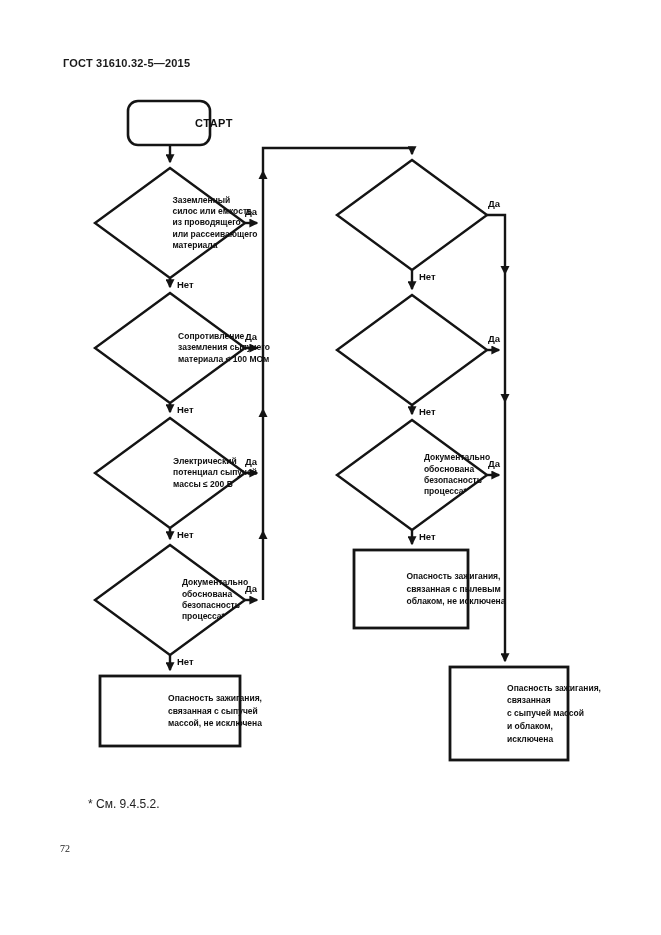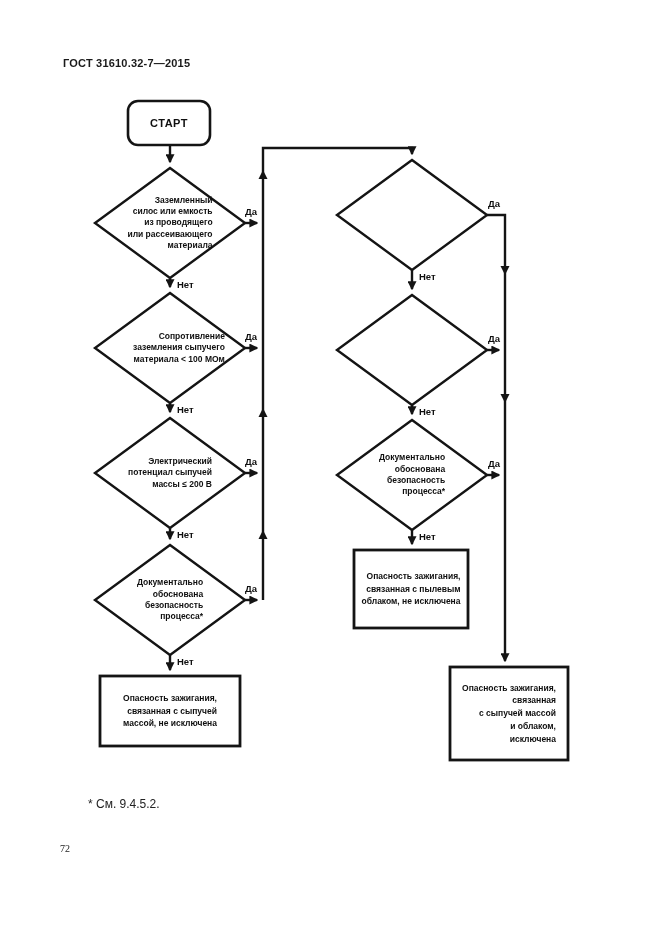--- a/index.html
+++ b/index.html
@@ -13,22 +13,22 @@
     overflow: hidden;
   }
   #flow-svg { position: absolute; left: 0; top: 0; }
   .hdr {
     position: absolute; left: 63px; top: 57px;
     font-size: 11px; font-weight: bold; color: #1a1a1a; letter-spacing: .2px;
   }
   .fc-label {
     position: absolute;
     display: flex; align-items: center; justify-content: center;
-    text-align: right; white-space: pre-line;
-    font-weight: bold; color: #0f0f0f;
+    text-align: left; white-space: pre-line;
+    font-weight: bold; color: #0f0f0f; padding-left: 45px;
   }
   .start-text { font-size: 11px; letter-spacing: .5px; }
   .diamond-text { font-size: 8.5px; line-height: 1.33; }
   .box-text { font-size: 8.5px; line-height: 1.5; }
   .yn {
     position: absolute; font-size: 9.5px; font-weight: bold; color: #0f0f0f;
   }
   .footnote {
     position: absolute; left: 88px; top: 797px;
     font-size: 12px; color: #222;
@@ -40,21 +40,21 @@
   .pagenum {
     position: absolute; left: 60px; top: 843px;
     font-size: 10px; color: #222; font-family: Liberation Serif, serif;
   }
 </style>
 </head>
 <body>
 
 <div id="page">
 
-  <div class="hdr">ГОСТ 31610.32-7—2015</div>
+  <div class="hdr">ГОСТ 31610.32-5—2015</div>
 
   <svg id="flow-svg" width="661" height="935" viewBox="0 0 661 935">
     <defs>
       <marker id="ah" viewBox="0 0 10 10" refX="8.5" refY="5" markerWidth="9" markerHeight="9" markerUnits="userSpaceOnUse" orient="auto">
         <path d="M0,0 L10,5 L0,10 z" fill="#141414"></path>
       </marker>
     </defs>
 
     <g stroke="#141414" stroke-width="2.4" fill="none">
 

